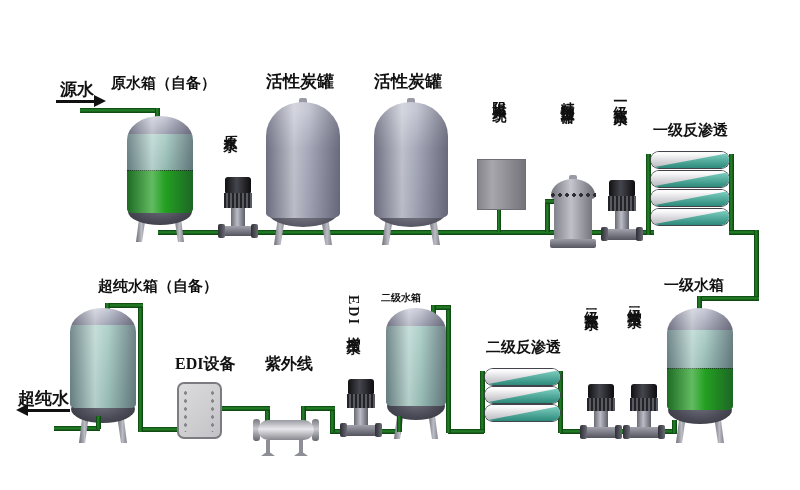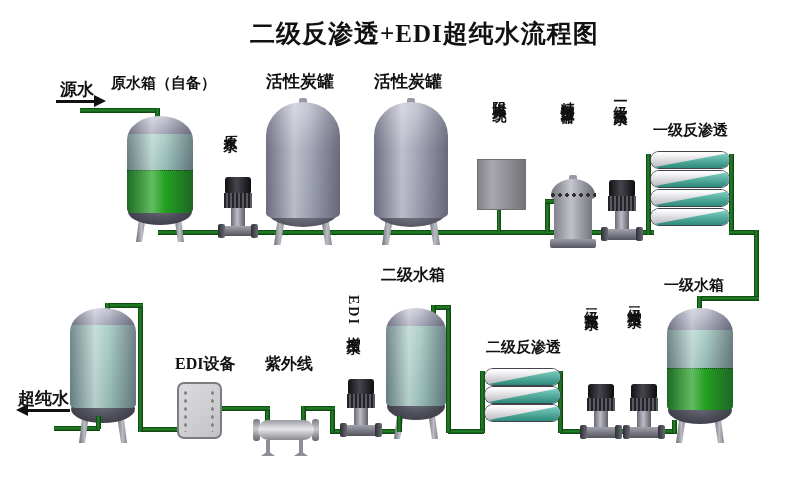--- a/index.html
+++ b/index.html
@@ -71,21 +71,20 @@
   .astem{position:absolute;background:#111;height:3px;}
   .ahead{position:absolute;width:0;height:0;}
   .ahead.right{border-left:12px solid #111;border-top:6px solid transparent;border-bottom:6px solid transparent;}
   .ahead.left{border-right:12px solid #111;border-top:6px solid transparent;border-bottom:6px solid transparent;}
 </style>
 </head>
 <body>
 
 <div id="canvas">
 
-  <div class="lbl" style="left:250px;top:17px;font-size:25px;letter-spacing:1px;">二级反渗透+EDI超纯水流程图</div>
 
   <div class="ph" style="left:80px;top:108px;width:78px;height:5px;"></div>
   <div class="pv" style="left:155px;top:108px;width:5px;height:13px;"></div>
   <div class="ph" style="left:158px;top:230px;width:496px;height:5px;"></div>
   <div class="pv" style="left:497px;top:206px;width:4px;height:26px;"></div>
   <div class="pv" style="left:545px;top:199px;width:5px;height:33px;"></div>
   <div class="ph" style="left:545px;top:199px;width:14px;height:5px;"></div>
   <div class="pv" style="left:646px;top:154px;width:5px;height:81px;"></div>
   <div class="pv" style="left:729px;top:154px;width:5px;height:81px;"></div>
   <div class="ph" style="left:729px;top:230px;width:30px;height:5px;"></div>
@@ -261,19 +260,20 @@
   <div class="lbl" style="left:266px;top:70px;font-size:17px;">活性炭罐</div>
   <div class="lbl" style="left:374px;top:70px;font-size:17px;">活性炭罐</div>
   <div class="lbl vert" style="left:490px;top:90px;font-size:14px;">阻垢系统</div>
   <div class="lbl vert" style="left:558px;top:91px;font-size:14px;">精密过滤器</div>
   <div class="lbl vert" style="left:611px;top:93px;font-size:14px;">一级高压泵</div>
   <div class="lbl" style="left:653px;top:121px;font-size:15px;">一级反渗透</div>
   <div class="lbl" style="left:664px;top:276px;font-size:15px;">一级水箱</div>
   <div class="lbl vert" style="left:625px;top:296px;font-size:14px;">二级增压泵</div>
   <div class="lbl vert" style="left:582px;top:298px;font-size:14px;">二级高压泵</div>
   <div class="lbl" style="left:486px;top:338px;font-size:15px;">二级反渗透</div>
-  <div class="lbl" style="left:381px;top:265px;font-size:16px;font-family:Liberation Serif, serif;">二级水箱</div>
+  <div class="lbl" style="left:381px;top:291px;font-size:10px;font-family:Liberation Serif, serif;">二级水箱</div>
   <div class="lbl vert" style="left:344px;top:295px;font-size:14px;">EDI增压泵</div>
   <div class="lbl" style="left:265px;top:354px;font-size:16px;">紫外线</div>
   <div class="lbl" style="left:175px;top:354px;font-size:16px;text-align:right;">EDI设备</div>
+  <div class="lbl" style="left:98px;top:277px;font-size:15px;">超纯水箱（自备）</div>
   <div class="lbl" style="left:18px;top:387px;font-size:17px;">超纯水</div>
 
 </div>
 
 </body></html>

